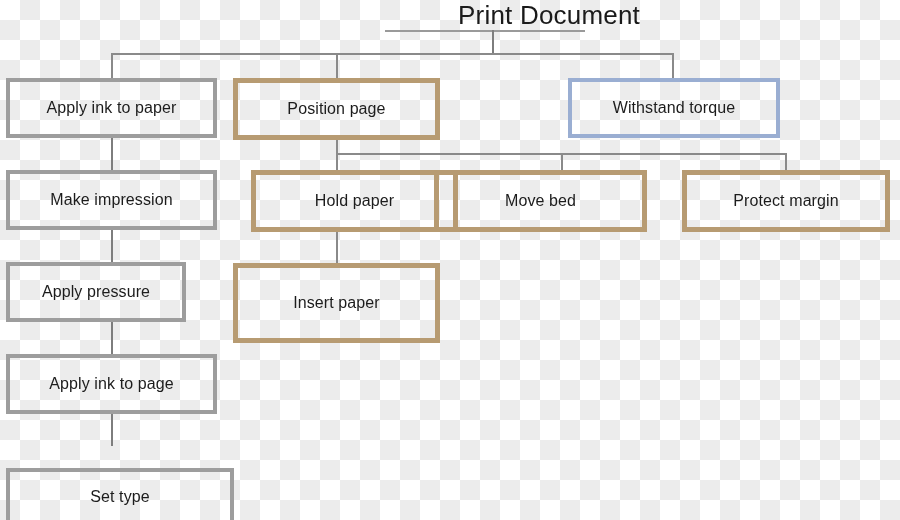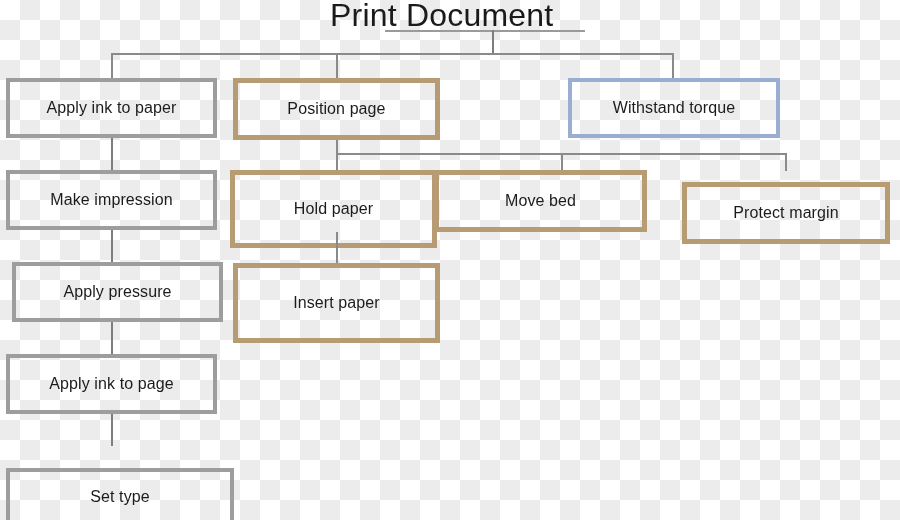--- a/index.html
+++ b/index.html
@@ -23,22 +23,22 @@
       linear-gradient(45deg, #ececec 25%, transparent 25%, transparent 75%, #ececec 75%, #ececec);
     background-size: 40px 40px;
     background-position: 0 0, 20px 20px;
   }
   
   .title {
     position: absolute;
     left: 330px;
     top: -1px;
     width: 310px;
-    text-align: left;
-    font-size: 32px;
+    text-align: right;
+    font-size: 26px;
     color: #1a1a1a;
     letter-spacing: 0.2px;
     line-height: 32px;
     white-space: nowrap;
   }
   .title-rule {
     position: absolute;
     left: 385px;
     top: 30px;
     width: 200px;
@@ -108,35 +108,35 @@
   <div class="line v" style="left:336px; top:140px; height:14px;"></div>
   <div class="line h" style="left:336px; top:153px; width:449px;"></div>
   <div class="line v" style="left:336px; top:153px; height:18px;"></div>
   <div class="line v" style="left:561px; top:153px; height:18px;"></div>
   <div class="line v" style="left:785px; top:153px; height:18px;"></div>
 
   <div class="node gray" style="left:6px; top:170px; width:211px; height:60px;">
     <span>Make impression</span>
   </div>
 
-  <div class="node tan" style="left:230px; top:170px; width:207px; height:78px;text-align:right;">
+  <div class="node tan" style="left:251px; top:170px; width:207px; height:62px;text-align:right;">
     <span>Hold paper</span>
   </div>
 
   <div class="node tan" style="left:434px; top:170px; width:213px; height:62px;">
     <span>Move bed</span>
   </div>
 
-  <div class="node tan" style="left:682px; top:170px; width:208px; height:62px;margin-top:12px;">
+  <div class="node tan" style="left:682px; top:170px; width:208px; height:62px;">
     <span>Protect margin</span>
   </div>
 
   <div class="line v" style="left:336px; top:232px; height:32px;"></div>
 
-  <div class="node gray" style="left:12px; top:262px; width:211px; height:60px;">
+  <div class="node gray" style="left:6px; top:262px; width:180px; height:60px;">
     <span>Apply pressure</span>
   </div>
 
   <div class="node tan" style="left:233px; top:263px; width:207px; height:80px;">
     <span>Insert paper</span>
   </div>
 
   <div class="node gray" style="left:6px; top:354px; width:211px; height:60px;">
     <span>Apply ink to page</span>
   </div>

